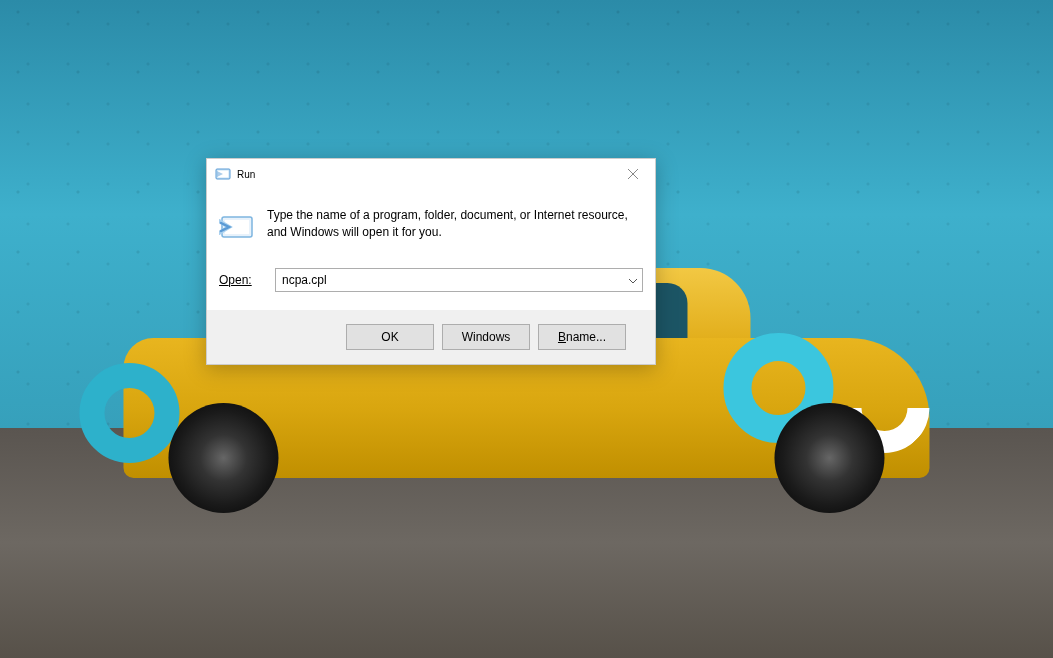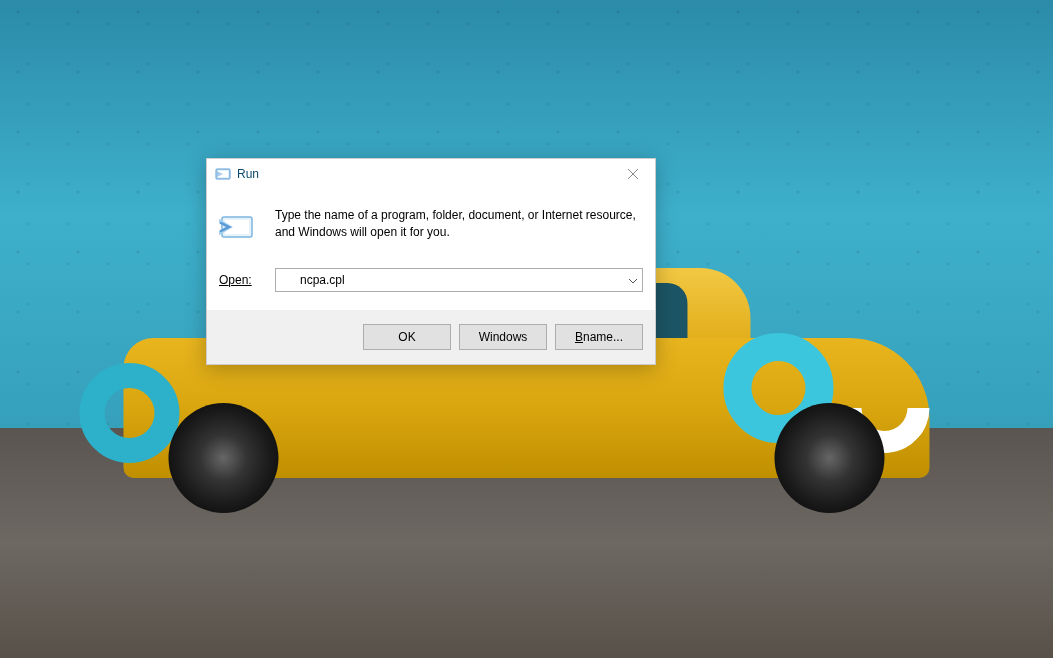--- a/index.html
+++ b/index.html
@@ -171,38 +171,38 @@
       margin-right: 6px;
       display: flex;
       align-items: center;
       justify-content: center;
     }
     
     .titlebar .app-icon svg { display: block; }
     
     .titlebar .title {
       flex: 1;
-      color: #0c4a6e;
-      font-size: 12px;
+      color: #000000;
+      font-size: 10px;
     }
     
     .titlebar .close-btn {
       width: 45px;
       height: 30px;
       display: flex;
       align-items: center;
       justify-content: center;
       cursor: pointer;
       color: #888;
     }
     
     .dialog-body {
       padding: 18px 12px 16px 12px;
       display: flex;
-      gap: 20px;
+      gap: 12px;
     }
     
     .run-icon {
       width: 36px;
       flex-shrink: 0;
       padding-top: 2px;
     }
     
     .description {
       font-size: 12px;
@@ -228,39 +228,39 @@
     
     .combobox {
       flex: 1;
       position: relative;
     }
     
     .combobox input {
       width: 100%;
       height: 24px;
       border: 1px solid #adadad;
-      padding: 0 26px 0 24px;
+      padding: 0 26px 0 6px;
       font-size: 12px;
       font-family: inherit;
       outline: none;
       background: #fff;
     }
     
     .combobox .dropdown-arrow {
       position: absolute;
       right: 6px;
       top: 50%;
       transform: translateY(-50%);
       pointer-events: none;
       color: #555;
     }
     
     .button-row {
       background: #f0f0f0;
-      padding: 14px 12px;
+      padding: 14px 29px;
       display: flex;
       justify-content: flex-end;
       gap: 8px;
     }
     
     .button-row button {
       width: 88px;
       height: 26px;
       background: #e1e1e1;
       border: 1px solid #adadad;

